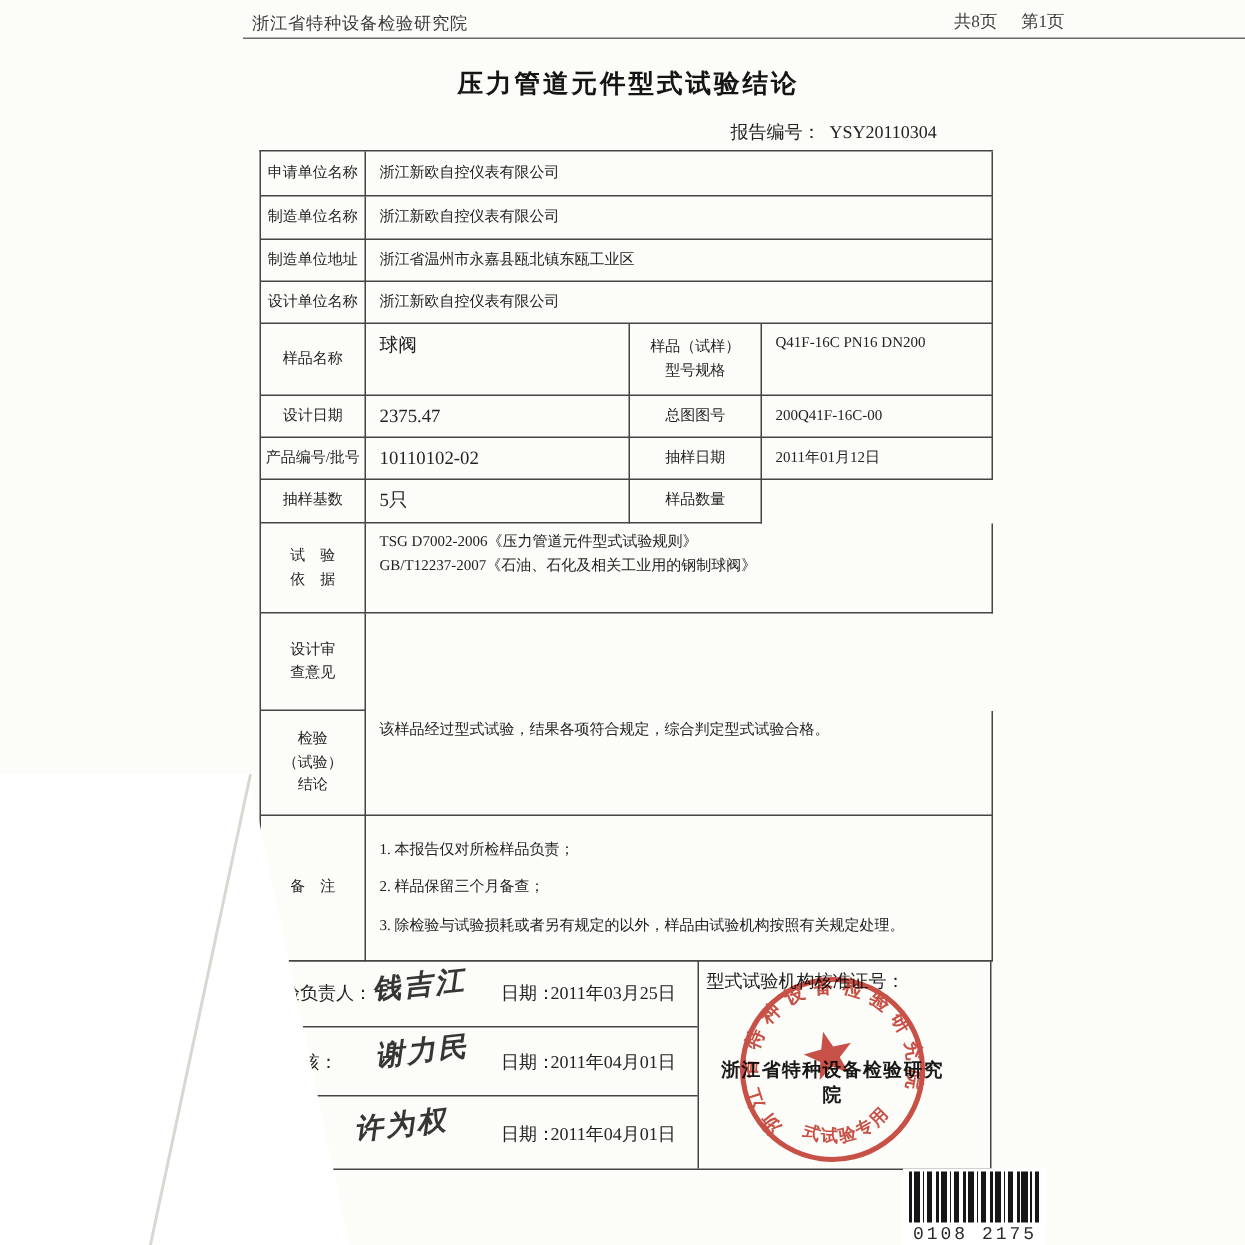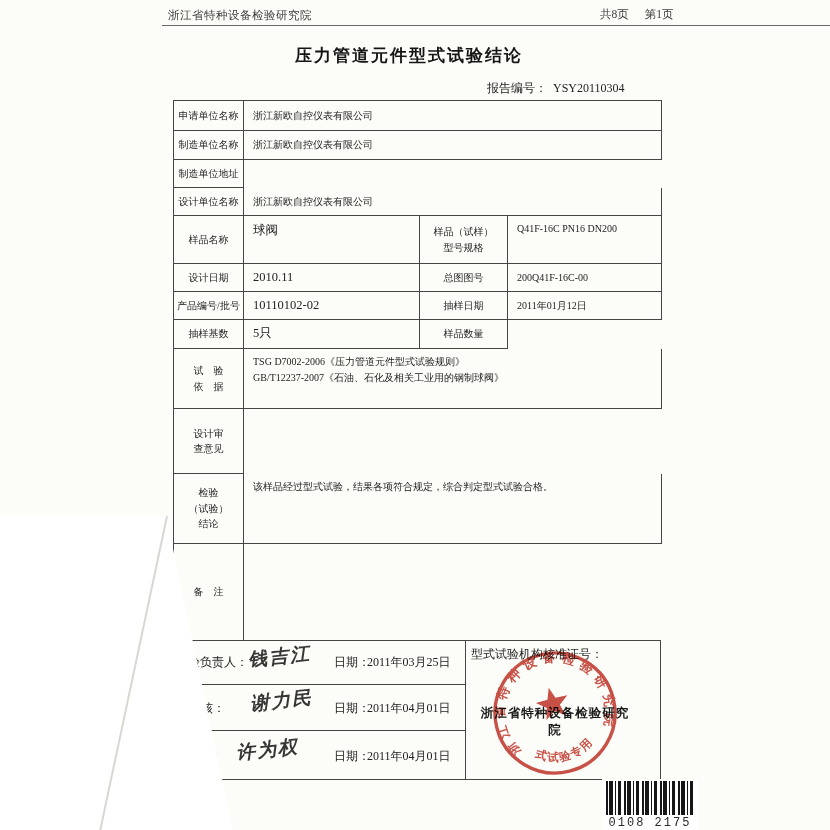--- a/index.html
+++ b/index.html
@@ -7,25 +7,25 @@
     width:830px;height:830px;overflow:hidden;position:relative;
     background:#fcfcf9;
     font-family:"Liberation Serif","DejaVu Serif",serif;
     color:#222;
   }
   .abs{position:absolute;}
   .pre{white-space:pre-line;}
 
   
   .hdr-left{left:168px;top:8px;font-size:11.5px;letter-spacing:.5px;color:#3c3c3c;}
-  .hdr-right{left:600px;top:7px;font-size:11.5px;color:#3c3c3c;}
+  .hdr-right{left:636px;top:7px;font-size:11.5px;color:#3c3c3c;}
   .hdr-right span{margin-right:16px;}
   .hdr-rule{left:162px;top:25px;width:668px;height:1px;background:#6a6a6a;}
 
-  .doc-title{left:264px;top:44px;width:290px;text-align:center;
+  .doc-title{left:274px;top:44px;width:290px;text-align:center;
     font-size:17px;font-weight:bold;letter-spacing:2px;color:#151515;}
   .report-no{left:487px;top:80px;font-size:12px;color:#222;}
   .report-no b{font-weight:normal;margin-left:6px;}
 
   
   .tbl{left:173px;top:100px;width:488px;
     border-top:1px solid #454545;border-left:1px solid #454545;}
   .trow{display:flex;box-sizing:border-box;}
   .cell{box-sizing:border-box;border-right:1px solid #454545;border-bottom:1px solid #454545;
     display:flex;align-items:center;font-size:10px;line-height:1.55;overflow:hidden;}
@@ -85,36 +85,37 @@
   <div class="trow" style="height:30px">
     <div class="cell lab">申请单位名称</div>
     <div class="cell valf">浙江新欧自控仪表有限公司</div>
   </div>
   <div class="trow" style="height:29px">
     <div class="cell lab">制造单位名称</div>
     <div class="cell valf">浙江新欧自控仪表有限公司</div>
   </div>
   <div class="trow" style="height:28px">
     <div class="cell lab">制造单位地址</div>
+    <div class="cell valf">浙江省温州市永嘉县瓯北镇东瓯工业区</div>
   </div>
   <div class="trow" style="height:28px">
     <div class="cell lab">设计单位名称</div>
     <div class="cell valf">浙江新欧自控仪表有限公司</div>
   </div>
 
   <div class="trow" style="height:48px">
     <div class="cell lab">样品名称</div>
     <div class="cell val1 top">球阀</div>
     <div class="cell lab2 pre">样品（试样）
 型号规格</div>
     <div class="cell valf top">Q41F-16C PN16 DN200</div>
   </div>
   <div class="trow" style="height:28px">
     <div class="cell lab">设计日期</div>
-    <div class="cell val1">2010.11</div>
+    <div class="cell val1">2375.47</div>
     <div class="cell lab2">总图图号</div>
     <div class="cell valf">200Q41F-16C-00</div>
   </div>
   <div class="trow" style="height:28px">
     <div class="cell lab">产品编号/批号</div>
     <div class="cell val1">10110102-02</div>
     <div class="cell lab2">抽样日期</div>
     <div class="cell valf">2011年01月12日</div>
   </div>
   <div class="trow" style="height:29px">
@@ -134,20 +135,23 @@
 查意见</div>
   </div>
   <div class="trow" style="height:70px">
     <div class="cell lab pre">检验
 （试验）
 结论</div>
     <div class="cell valf pre top">该样品经过型式试验，结果各项符合规定，综合判定型式试验合格。</div>
   </div>
   <div class="trow" style="height:97px">
     <div class="cell lab pre">备　注</div>
+    <div class="cell valf pre notes">1. 本报告仅对所检样品负责；
+2. 样品保留三个月备查；
+3. 除检验与试验损耗或者另有规定的以外，样品由试验机构按照有关规定处理。</div>
   </div>
 </div>
 
 <div class="abs hline" style="left:160px;top:640px;width:501px"></div>
 <div class="abs hline" style="left:160px;top:684px;width:305px"></div>
 <div class="abs hline" style="left:160px;top:730px;width:305px"></div>
 <div class="abs hline" style="left:160px;top:779px;width:501px"></div>
 <div class="abs vline" style="left:465px;top:640px;height:139px"></div>
 <div class="abs vline" style="left:660px;top:640px;height:139px"></div>
 

